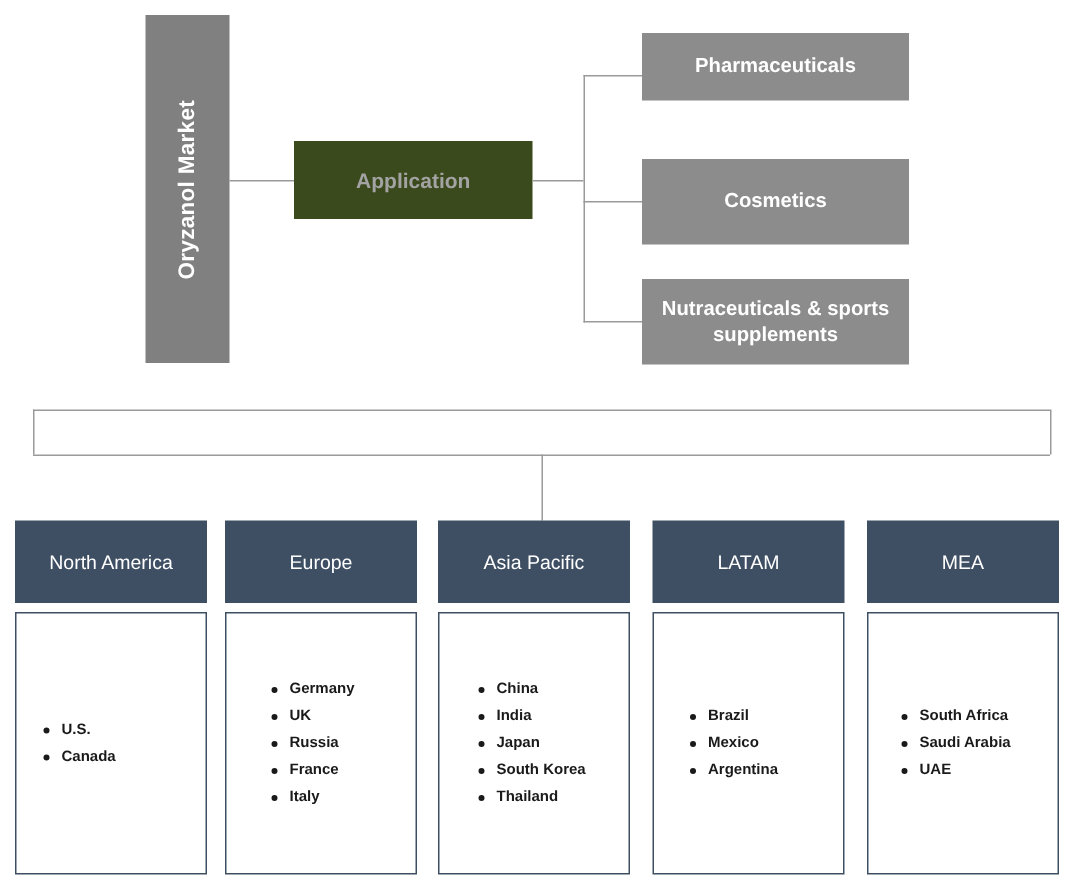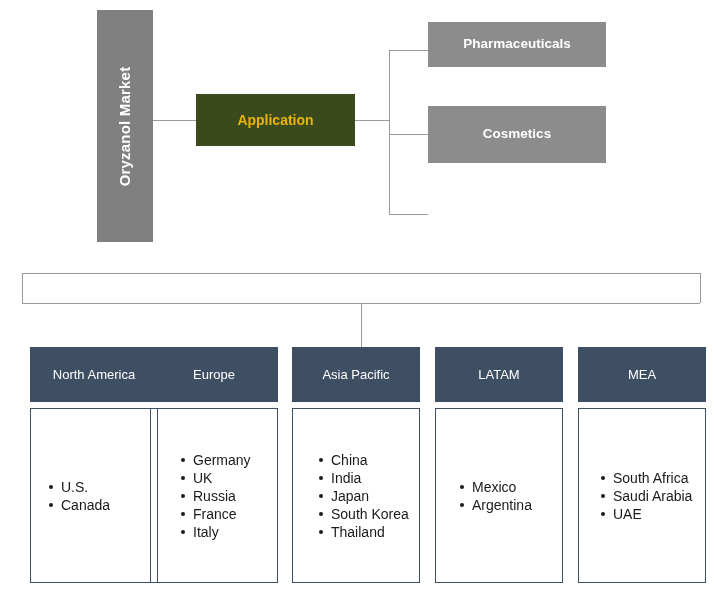--- a/index.html
+++ b/index.html
@@ -43,21 +43,21 @@
   }
 
   
   .app-node {
     position: absolute;
     left: 196px;
     top: 94px;
     width: 159px;
     height: 52px;
     background: #3a4a1c;
-    color: #eab308;
+    color: #a3a3a3;
     display: flex;
     align-items: center;
     justify-content: center;
     font-size: 14px;
     font-weight: bold;
   }
 
   
   .app-child {
     position: absolute;
@@ -107,37 +107,38 @@
     align-items: center;
   }
   .region ul {
     margin: 0;
     padding: 0 0 0 30px;
     list-style: none;
     width: 100%;
   }
   .region li {
     position: relative;
-    font-size: 14px;
+    font-size: 10px;
     color: #1a1a1a;
     line-height: 18px;
     padding-left: 12px;
+    font-weight: bold;
   }
   .region li::before {
     content: "";
     position: absolute;
     left: 0;
     top: 7px;
     width: 4px;
     height: 4px;
     border-radius: 50%;
     background: #1a1a1a;
   }
 
-  .r0 { left: 10px; margin-left: 20px; }
+  .r0 { left: 10px; }
   .r1 { left: 150px; }
   .r2 { left: 292px; }
   .r3 { left: 435px; }
   .r4 { left: 578px; }
 
   
   .r0 .body ul { padding-left: 18px; }
   .r1 .body ul { padding-left: 30px; }
   .r2 .body ul { padding-left: 26px; }
   .r3 .body ul { padding-left: 24px; }
@@ -163,20 +164,23 @@
   <div class="ln h" style="left:389px; top:50px; width:39px;"></div>
   <div class="ln h" style="left:389px; top:134px; width:39px;"></div>
   <div class="ln h" style="left:389px; top:214px; width:39px;"></div>
 
   <div class="app-child c0">
     <span>Pharmaceuticals</span>
   </div>
   <div class="app-child c1">
     <span>Cosmetics</span>
   </div>
+  <div class="app-child c2">
+    <span>Nutraceuticals &amp; sports supplements</span>
+  </div>
 
   <div class="ln h" style="left:22px; top:273px; width:678px;"></div>
   <div class="ln v" style="left:22px; top:273px; height:30px;"></div>
   <div class="ln v" style="left:700px; top:273px; height:30px;"></div>
   <div class="ln h" style="left:22px; top:303px; width:678px;"></div>
   <div class="ln v" style="left:361px; top:303px; height:44px;"></div>
 
   <div class="region r0">
     <div class="head">
       <span>North America</span>
@@ -218,20 +222,21 @@
       </ul>
     </div>
   </div>
 
   <div class="region r3">
     <div class="head">
       <span>LATAM</span>
     </div>
     <div class="body">
       <ul>
+        <li>Brazil</li>
         <li>Mexico</li>
         <li>Argentina</li>
       </ul>
     </div>
   </div>
 
   <div class="region r4">
     <div class="head">
       <span>MEA</span>
     </div>

